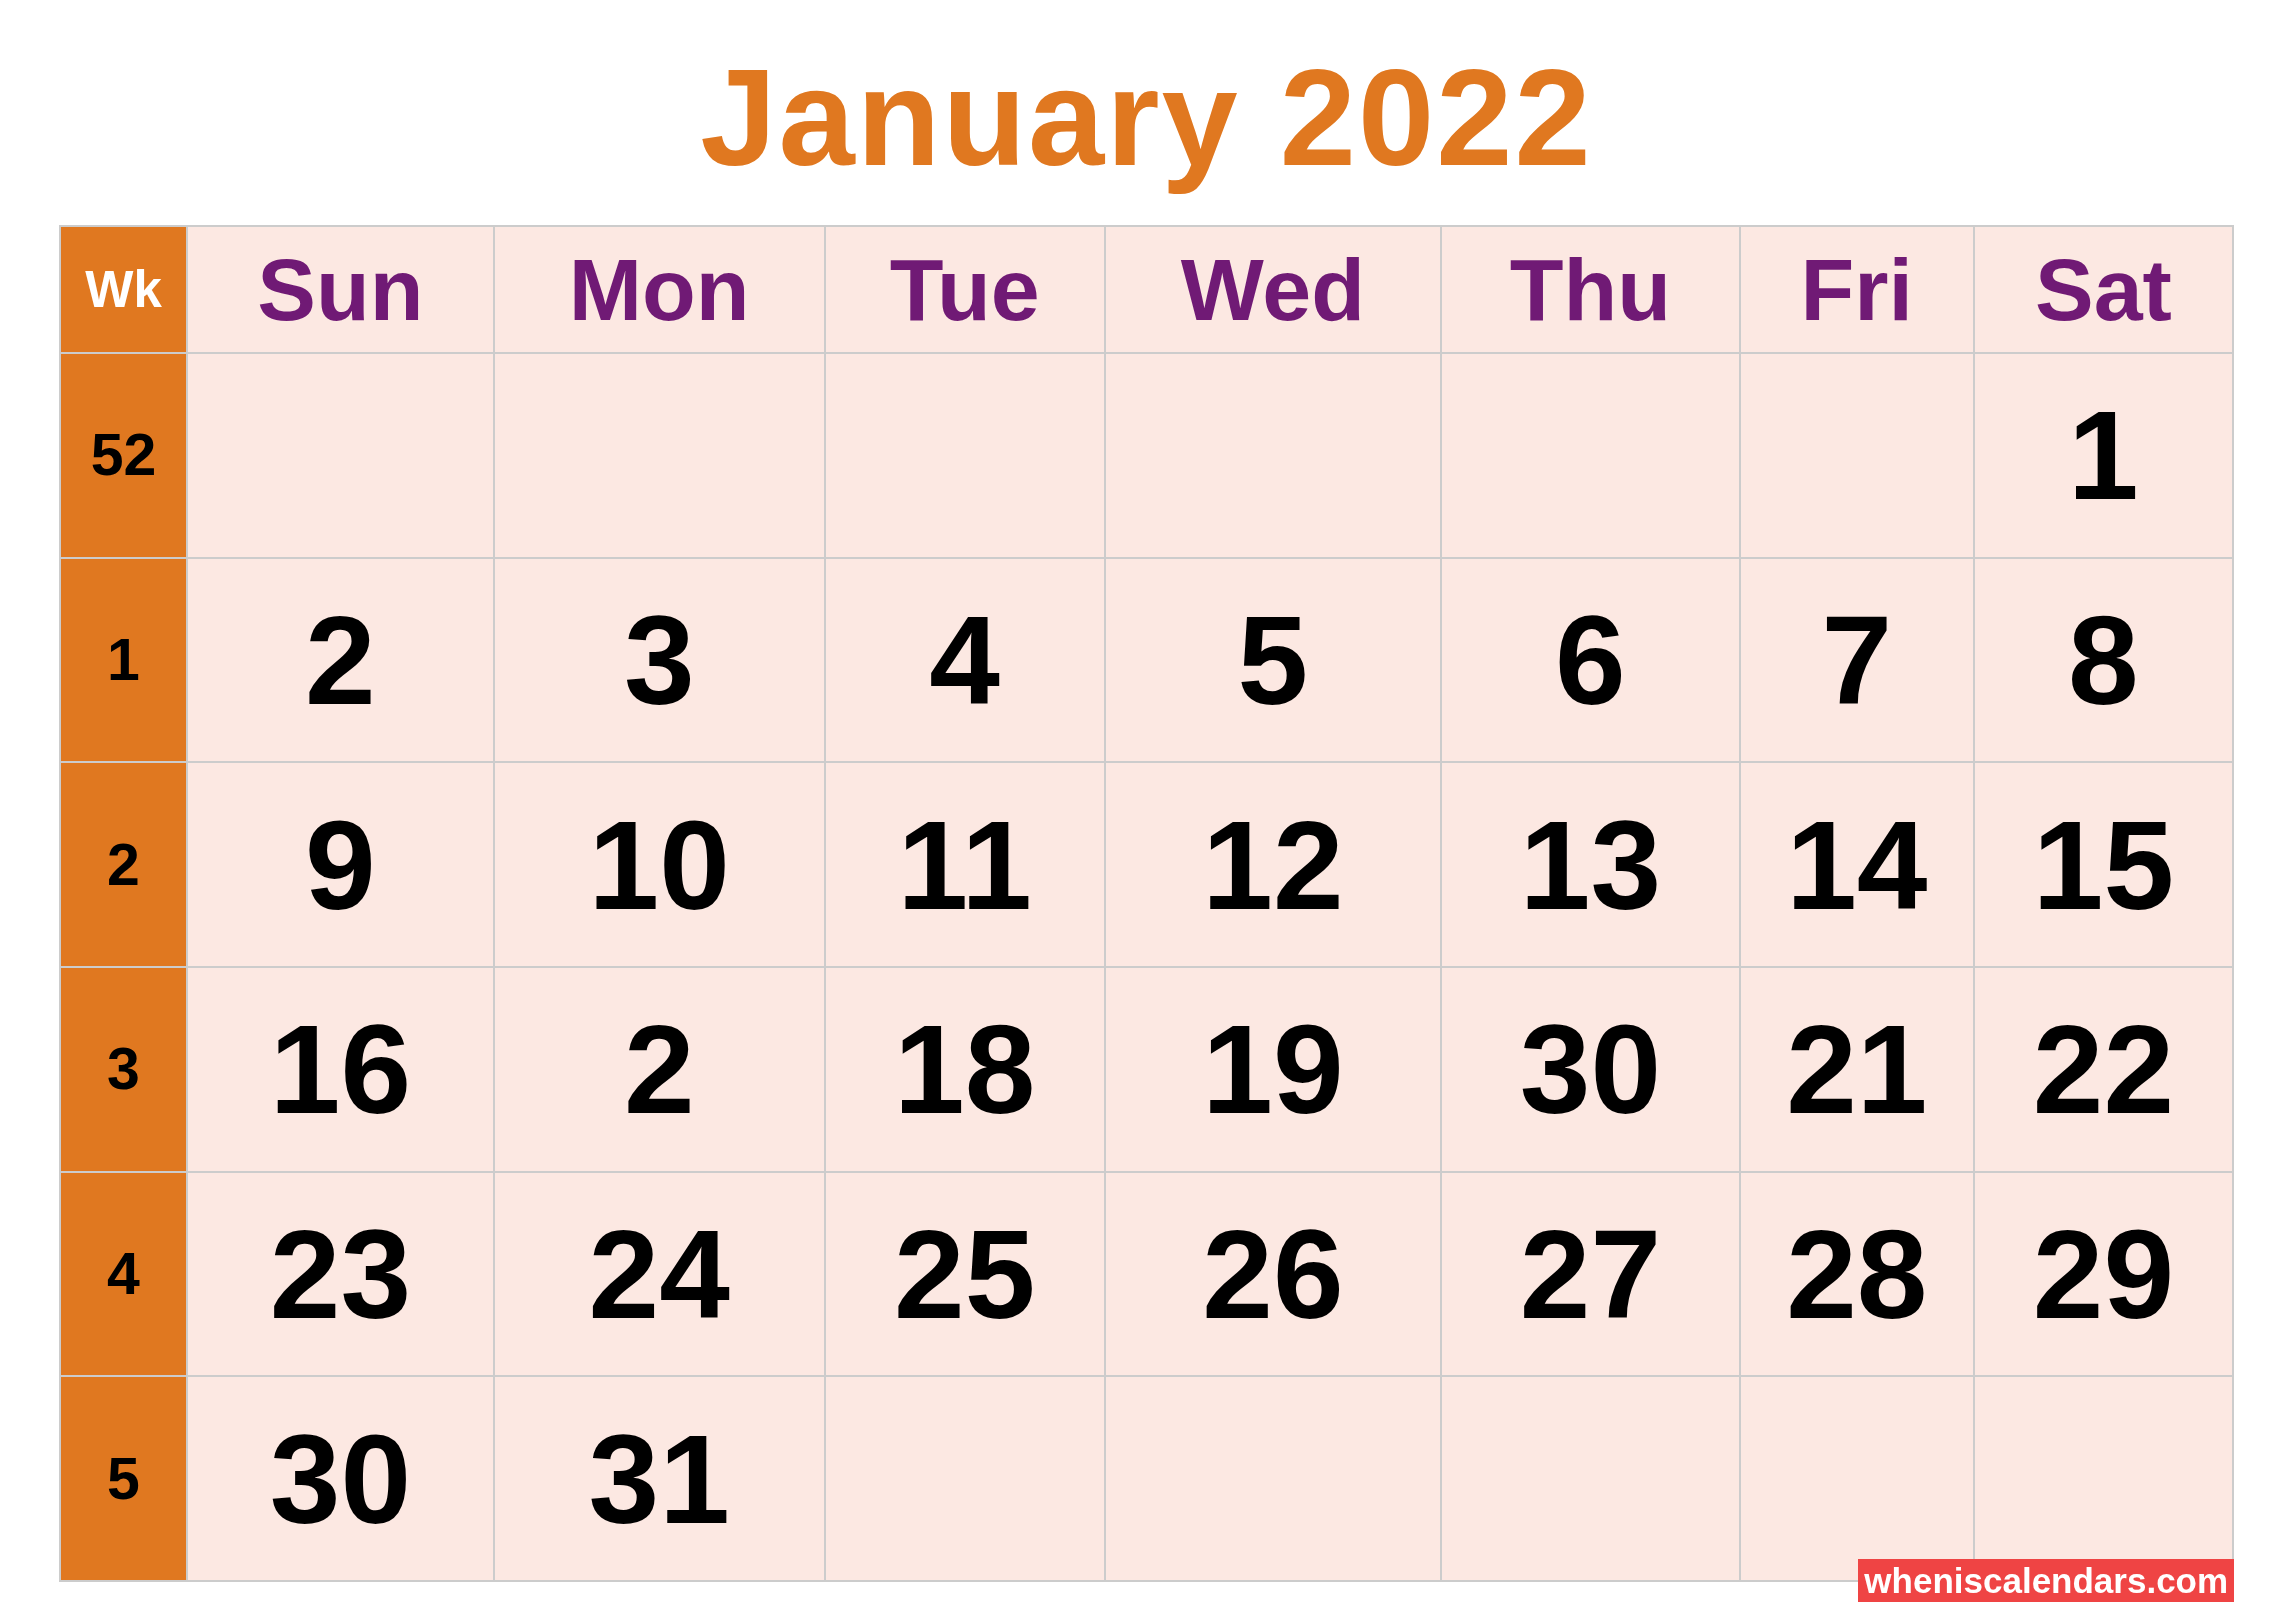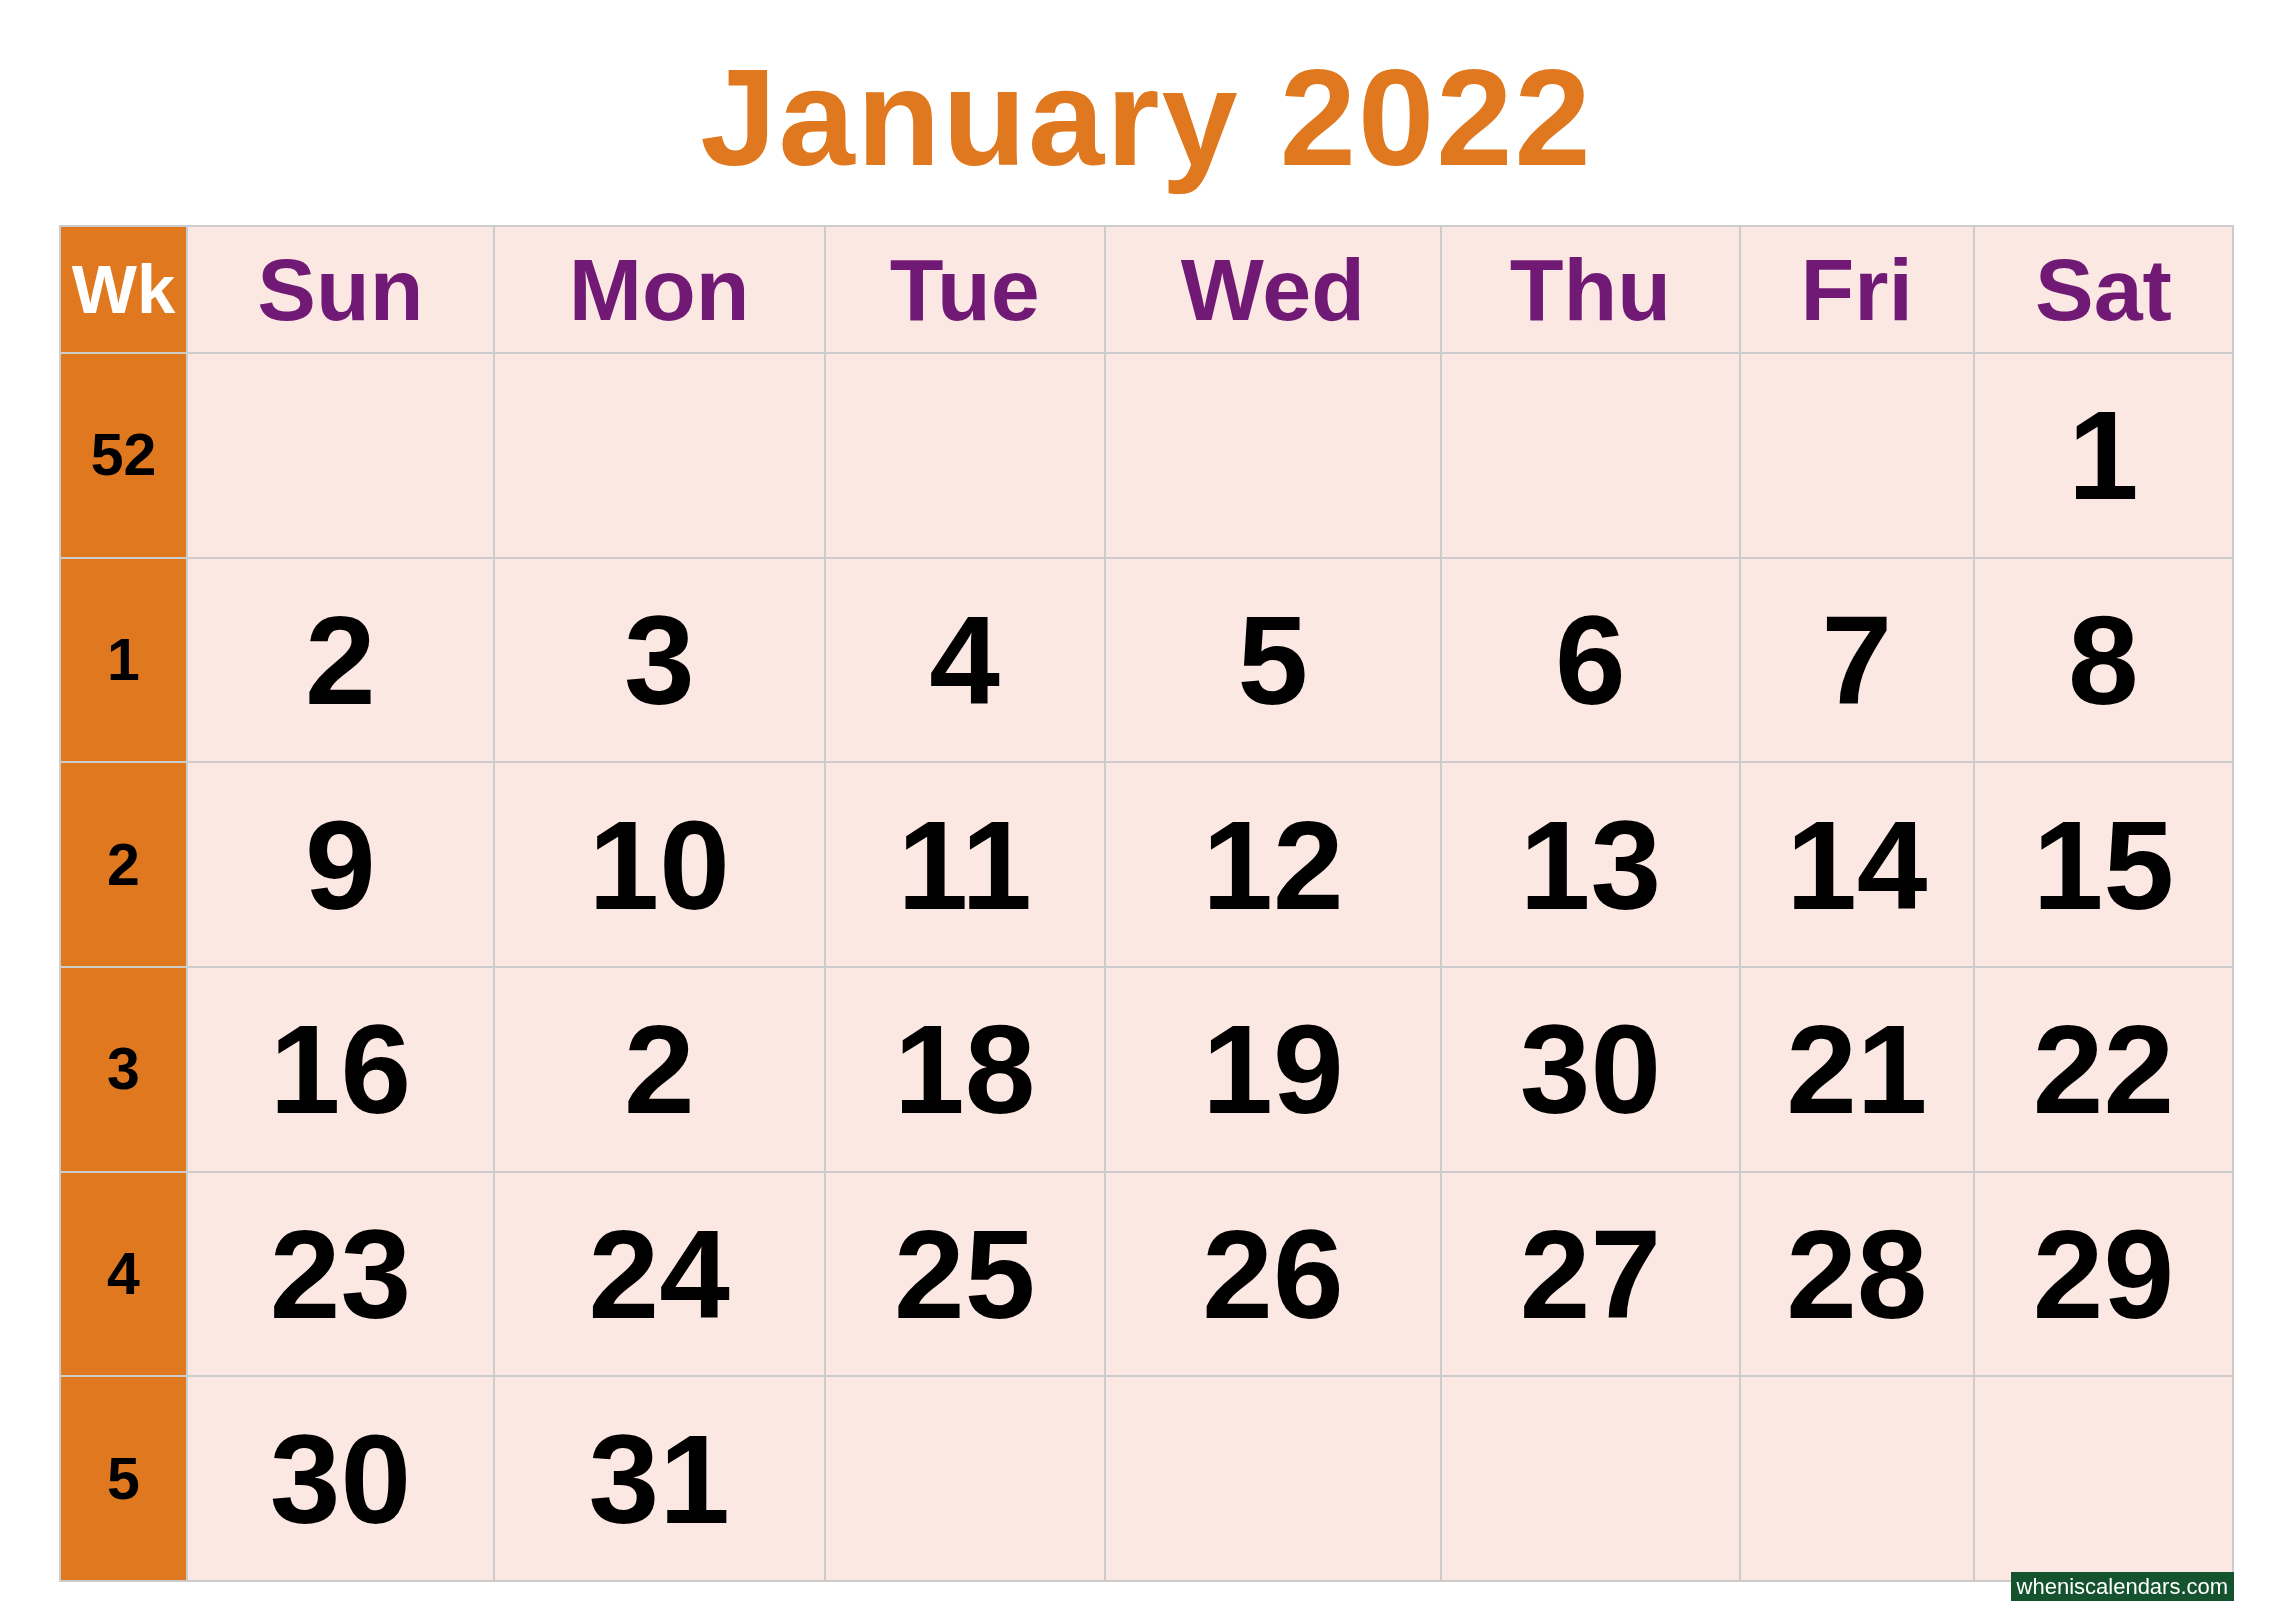--- a/index.html
+++ b/index.html
@@ -54,21 +54,21 @@
       font-size: 88px;
       font-weight: 900;
       color: #701a75;
       height: 127px;
       padding: 9.8px;
     }
 
     thead th.wk-header {
       background: #e07820;
       color: #fff;
-      font-size: 69px;
+      font-size: 51px;
       width: 127px;
     }
 
     
     td.wk-cell {
       background: #e07820;
       color: #000000;
       font-size: 59px;
       font-weight: 900;
       width: 127px;
@@ -93,25 +93,25 @@
       position: absolute;
       bottom: 19.6px;
       right: 59px;
       font-size: 27.4px;
       color: #000;
     }
 
     .watermark a {
       color: #00aaff;
       text-decoration: none;
-      background: #14532d;
+      background: #ef4444;
       color: #fff;
       padding: 2px 5.9px;
-      font-weight: normal;
-      font-size: 22px;
+      font-weight: bold;
+      font-size: 35px;
     }
 
     body {
       position: relative;
     }
   </style>
 </head>
 <body>
 
 <h1 id="title">January 2022</h1>

